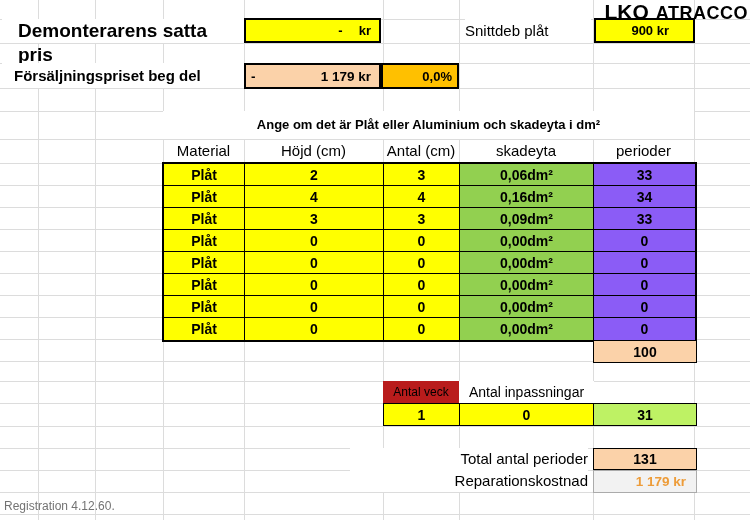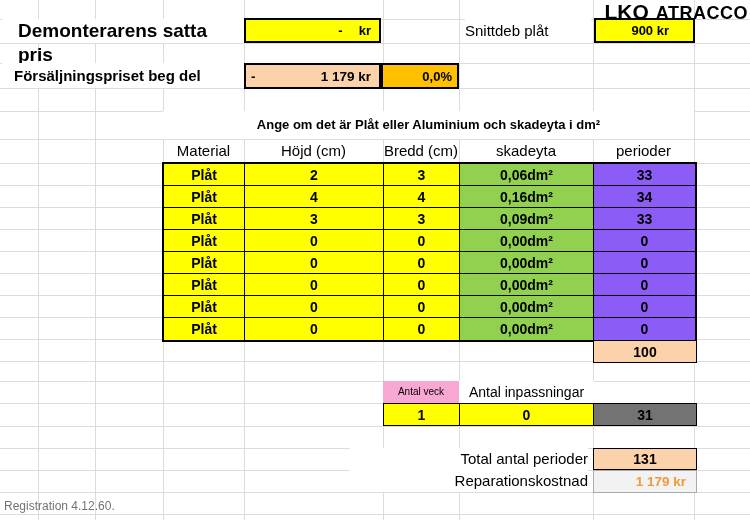--- a/index.html
+++ b/index.html
@@ -44,25 +44,25 @@
     border-right:1px solid #000;border-bottom:1px solid #000;}
   .dmg-table .c.lastcol{border-right:none;}
   .dmg-table .row8 .c,.dmg-table .c.lastrow{border-bottom:none;}
   .bg-y{background:#FFFF00;}
   .bg-g{background:#92D050;}
   .bg-p{background:#8b5cf6;}
 
   .cell-100{left:593px;top:340px;width:104px;height:23px;background:#FBD2A9;border:1.5px solid #000;font-size:14px;font-weight:bold;justify-content:center;}
 
   
-  .lbl-veck{left:383px;top:381px;width:76px;height:22px;line-height:22px;font-size:10px;text-align:center;z-index:1;background:#f9a8d4;white-space:nowrap;}
+  .lbl-veck{left:383px;top:381px;width:76px;height:22px;line-height:22px;font-size:12px;text-align:center;z-index:1;background:#b91c1c;white-space:nowrap;}
   .lbl-inpass{left:459px;top:381px;width:135px;height:22px;line-height:22px;font-size:14px;text-align:center;z-index:1;background:#fff;white-space:nowrap;}
   .cell-veck{left:383px;top:403px;width:77px;height:23px;background:#FFFF00;border:1.5px solid #000;font-size:14px;font-weight:bold;justify-content:center;}
   .cell-inpass{left:459px;top:403px;width:135px;height:23px;background:#FFFF00;border:1.5px solid #000;font-size:14px;font-weight:bold;justify-content:center;}
-  .cell-veckper{left:593px;top:403px;width:104px;height:23px;background:#737373;border:1.5px solid #000;font-size:14px;font-weight:bold;justify-content:center;}
+  .cell-veckper{left:593px;top:403px;width:104px;height:23px;background:#bef264;border:1.5px solid #000;font-size:14px;font-weight:bold;justify-content:center;}
 
   
   .lbl-total{left:350px;top:448px;width:238px;height:22px;line-height:22px;font-size:15px;text-align:right;z-index:1;background:#fff;}
   .cell-total{left:593px;top:448px;width:104px;height:22px;background:#FBD2A9;border:1.5px solid #000;font-size:14px;font-weight:bold;justify-content:center;}
   .lbl-kostnad{left:350px;top:470px;width:238px;height:22px;line-height:22px;font-size:15px;text-align:right;z-index:1;background:#fff;}
   .cell-kostnad{left:593px;top:470px;width:104px;height:23px;background:#F2F2F2;border:1px solid #ABABAB;font-size:13.5px;font-weight:bold;color:#ED9C39;padding-right:10px;}
 
   .registration{left:4px;top:499px;font-size:12px;color:#737373;z-index:1;}
 </style>
 </head>
@@ -121,21 +121,21 @@
   <div class="abs cell cell-forsal">
     <span>-</span>
     <span>1 179 kr</span>
   </div>
   <div class="abs cell cell-pct rgt">0,0%</div>
 
   <div class="abs tbl-title">Ange om det är Plåt eller Aluminium och skadeyta i dm²</div>
 
   <div class="abs hdr h-mat">Material</div>
   <div class="abs hdr h-hojd">Höjd (cm)</div>
-  <div class="abs hdr h-bredd">Bredd (cm)</div>
+  <div class="abs hdr h-bredd">Antal (cm)</div>
   <div class="abs hdr h-skade">skadeyta</div>
   <div class="abs hdr h-per">perioder</div>
 
   <div class="abs dmg-table">
     <div class="c bg-y">Plåt</div>
     <div class="c bg-y">2</div>
     <div class="c bg-y">3</div>
     <div class="c bg-g">0,06dm²</div>
     <div class="c bg-p lastcol">33</div>
 

